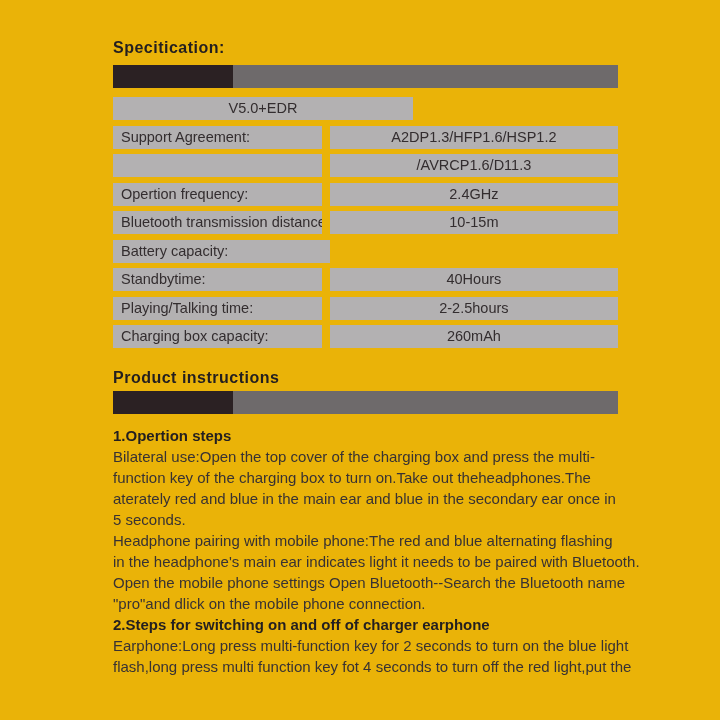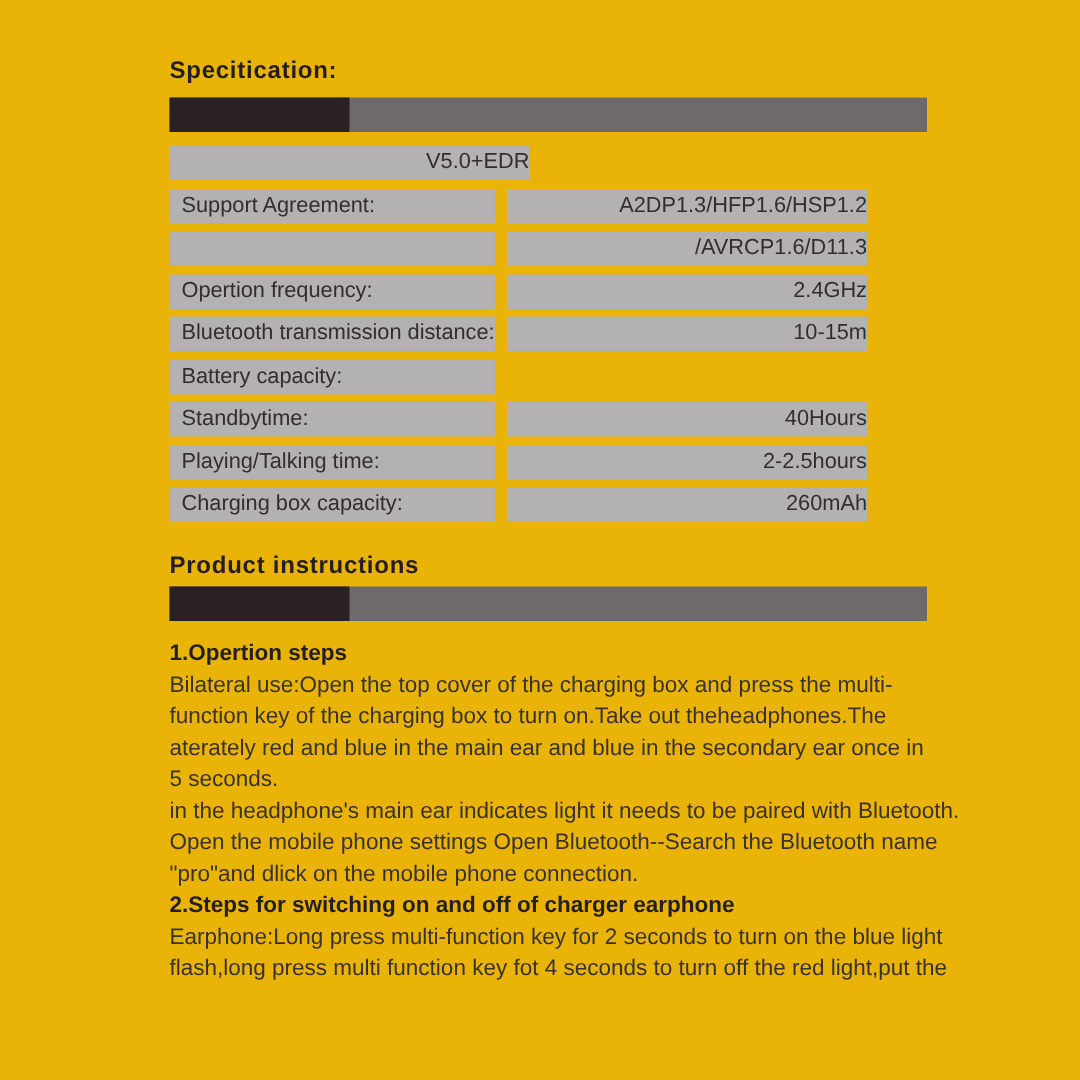--- a/index.html
+++ b/index.html
@@ -51,22 +51,22 @@
     white-space: nowrap;
     overflow: hidden;
   }
   .spec-label {
     width: 217px;
     padding-left: 8px;
     margin-right: 8px;
     text-align: left;
   }
   .spec-value {
-    width: 240px;
-    text-align: right;
+    width: 300px;
+    text-align: center;
   }
   .instructions-heading-wrap { margin-top: 20px; }
   .instructions-heading-wrap h1 { margin-bottom: 3px; }
   .divider-bar.second { margin-bottom: 11px; }
   .instructions {
     font-size: 15px;
     line-height: 21px;
     color: #383233;
   }
   .instr-line { white-space: nowrap; }
@@ -131,20 +131,21 @@
     <div class="divider-bar second">
       <div class="dark-seg"></div>
     </div>
 
     <div class="instructions">
       <div class="instr-line bold">1.Opertion steps</div>
       <div class="instr-line">Bilateral use:Open the top cover of the charging box and press the multi-</div>
       <div class="instr-line">function key of the charging box to turn on.Take out theheadphones.The</div>
       <div class="instr-line">aterately red and blue in the main ear and blue in the secondary ear once in</div>
       <div class="instr-line">5 seconds.</div>
+      <div class="instr-line">Headphone pairing with mobile phone:The red and blue alternating flashing</div>
       <div class="instr-line">in the headphone's main ear indicates light it needs to be paired with Bluetooth.</div>
       <div class="instr-line">Open the mobile phone settings Open Bluetooth--Search the Bluetooth name</div>
       <div class="instr-line">"pro"and dlick on the mobile phone connection.</div>
       <div class="instr-line bold">2.Steps for switching on and off of charger earphone</div>
       <div class="instr-line">Earphone:Long press multi-function key for 2 seconds to turn on the blue light</div>
       <div class="instr-line">flash,long press multi function key fot 4 seconds to turn off the red light,put the</div>
     </div>
 
   </div>
 </div>

